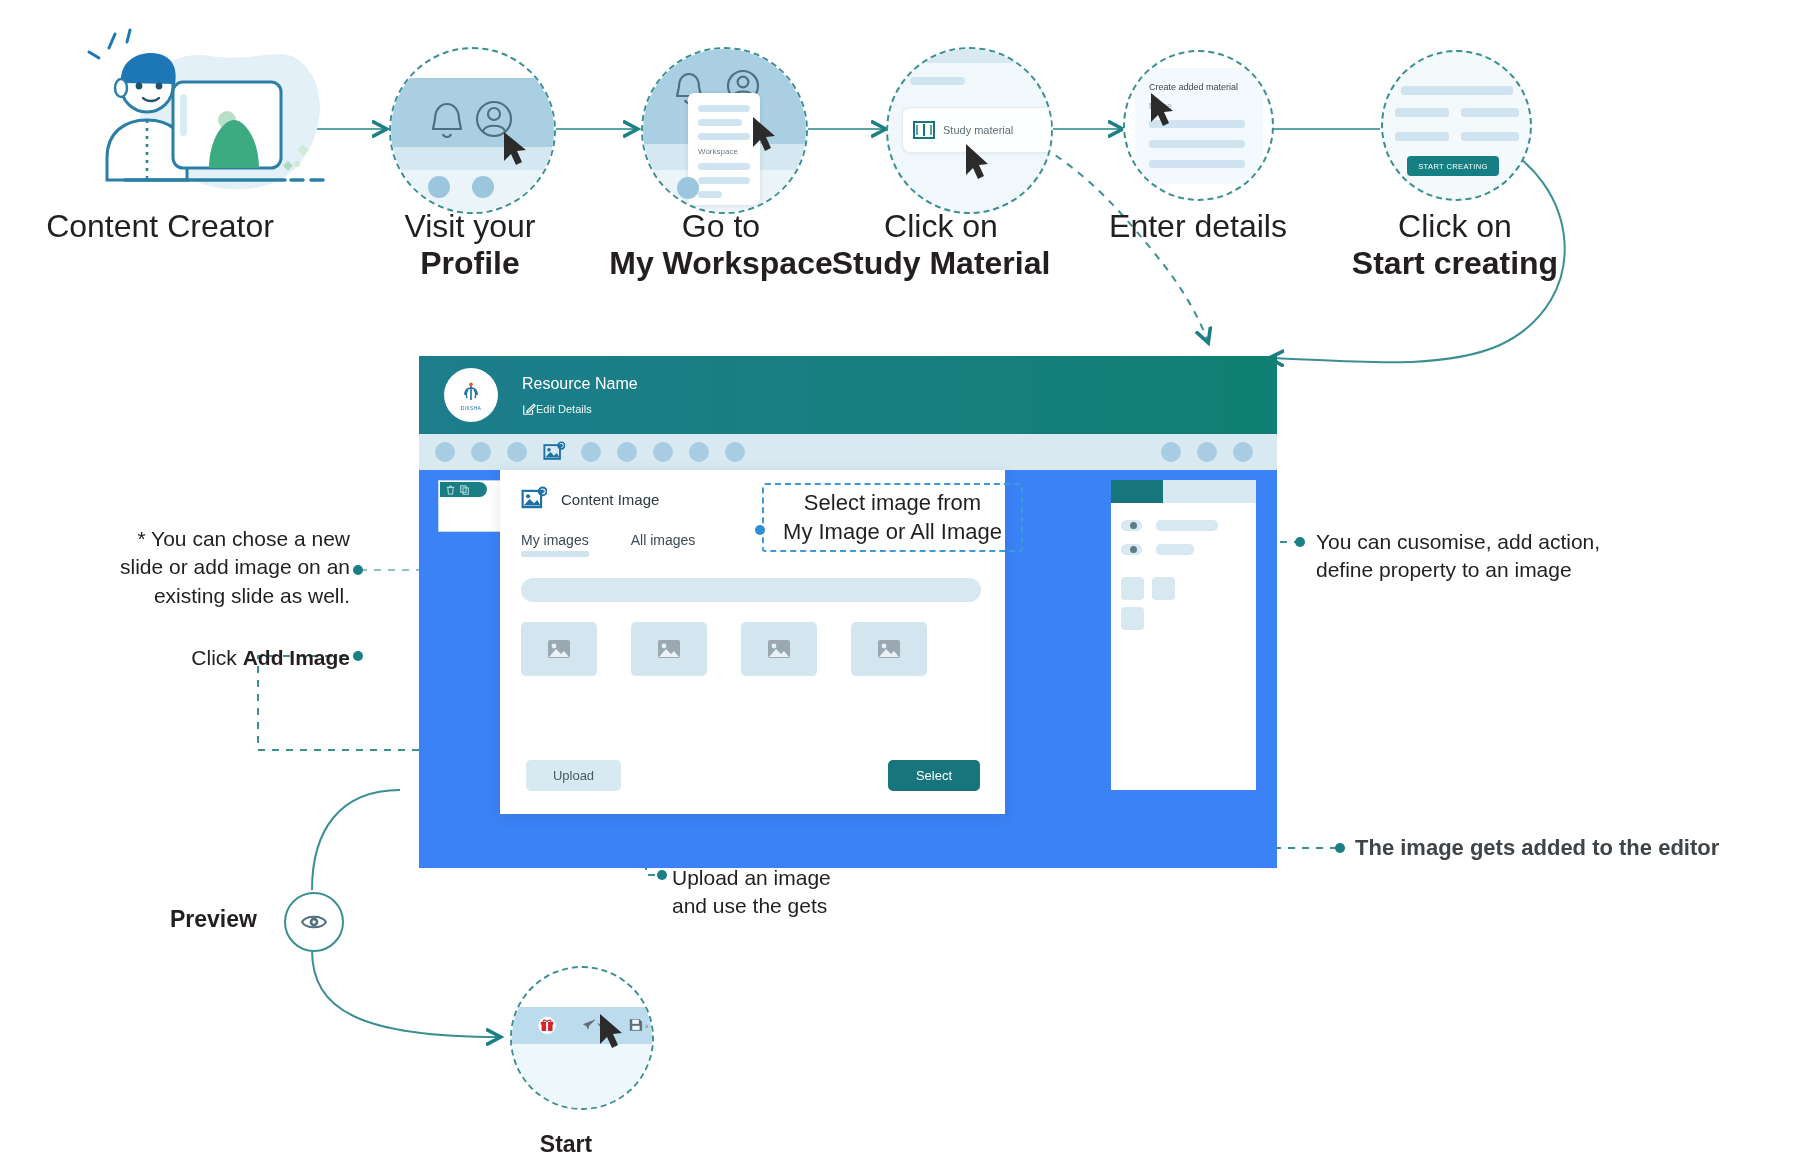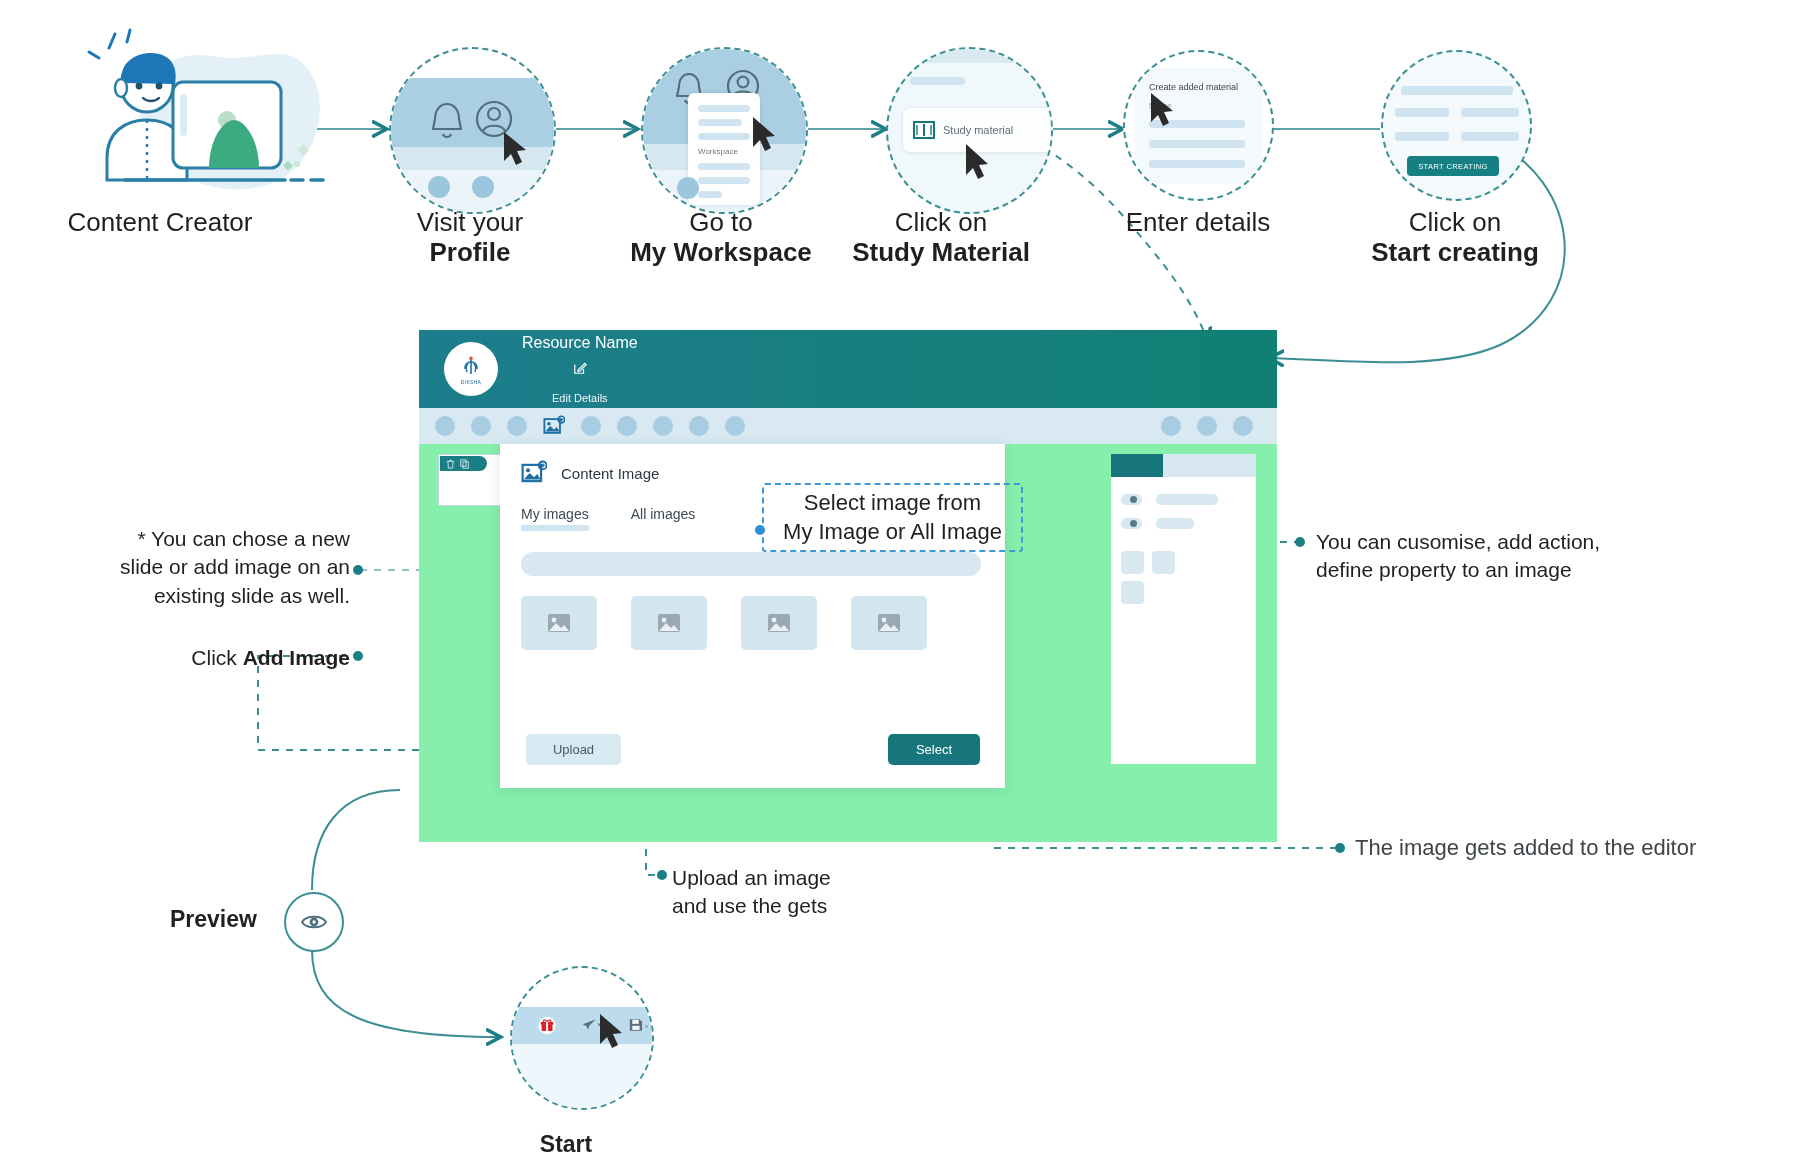--- a/index.html
+++ b/index.html
@@ -12,21 +12,21 @@
   .stage{position:absolute;left:0;top:0;width:1820px;height:1170px;}
   svg.layer{position:absolute;left:0;top:0;width:1820px;height:1170px;pointer-events:none;}
 
   
   .step{position:absolute;}
   .circ{
     position:absolute;border-radius:50%;overflow:hidden;
     border:2px dashed #3b8f92;background:#ffffff;
   }
   .step-label{
-    position:absolute;text-align:center;font-size:26px;line-height:1.15;
+    position:absolute;text-align:center;font-size:32px;line-height:1.15;
     color:#231f20;white-space:nowrap;
   }
   .step-label b{display:block;font-weight:bold;}
 
   
   .p-top{position:absolute;left:0;top:18%;width:100%;height:42%;background:#aacfe3;}
   .p-mid{position:absolute;left:0;top:60%;width:100%;height:14%;background:#d5e8f2;}
   .p-bot{position:absolute;left:0;top:74%;width:100%;height:26%;background:#eaf4f9;}
   .p-dot{position:absolute;width:22px;height:22px;border-radius:50%;background:#9cc6de;}
 
@@ -55,36 +55,36 @@
     font-size:7.5px;letter-spacing:.4px;display:flex;align-items:center;justify-content:center;
   }
 
   
   .sv-top{position:absolute;left:0;top:28%;width:100%;height:26%;background:#bcdced;
           display:flex;align-items:center;gap:26px;padding-left:26px;box-sizing:border-box;}
   .sv-bot{position:absolute;left:0;top:54%;width:100%;height:46%;background:#eef7fb;}
 
   
   .editor{
-    position:absolute;left:419px;top:330px;width:858px;height:512px;
-    background:#86efac;
+    position:absolute;left:419px;top:356px;width:858px;height:512px;
+    background:#3b82f6;
   }
   .ed-header{
     position:absolute;left:0;top:0;width:100%;height:78px;
     background:linear-gradient(90deg,#1d7d8c 0%,#177f7f 55%,#0f8073 100%);
     display:flex;align-items:center;
   }
   .logo{
     width:54px;height:54px;border-radius:50%;background:#fff;margin-left:25px;
     display:flex;flex-direction:column;align-items:center;justify-content:center;
   }
   .logo-text{font-size:5px;color:#1d6fa5;letter-spacing:.3px;margin-top:1px;}
   .hdr-txt{margin-left:24px;color:#ffffff;}
   .hdr-title{font-size:16px;}
-  .hdr-edit{display:flex;align-items:center;gap:17px;margin-top:9px;font-size:11px;opacity:.95;flex-direction:column;}
+  .hdr-edit{display:flex;align-items:center;gap:0;margin-top:9px;font-size:11px;opacity:.95;}
 
   .ed-toolbar{
     position:absolute;left:0;top:78px;width:100%;height:36px;background:#d8e9f2;
     display:flex;align-items:center;
   }
   .tb-dot{width:20px;height:20px;border-radius:50%;background:#a8cde2;margin-left:16px;}
   .tb-right{position:absolute;right:24px;display:flex;gap:16px;}
 
   .ed-body{position:absolute;left:0;top:114px;width:100%;height:398px;}
 
@@ -126,21 +126,21 @@
   .pp-row{position:absolute;display:flex;align-items:center;gap:14px;}
   .pp-toggle{width:21px;height:11px;border-radius:6px;background:#d7e8f1;display:flex;align-items:center;}
   .pp-knob{width:7px;height:7px;border-radius:50%;background:#5b7b85;margin-left:9px;}
   .pp-bar{height:11px;border-radius:5px;background:#d7e8f1;}
   .pp-sq{position:absolute;width:23px;height:23px;border-radius:4px;background:#d7e8f1;}
 
   
   .ann{position:absolute;font-size:21px;line-height:1.35;color:#231f20;}
   .ann-r{text-align:right;}
   .ann b{font-weight:bold;}
-  .ann-bold{font-weight:normal;color:#3f4448;}
+  .ann-bold{font-weight:bold;color:#3f4448;}
   .dot{position:absolute;width:10px;height:10px;border-radius:50%;background:#1b7f85;}
   .dot-blue{background:#2e8fd6;}
 
   .callout{
     position:absolute;border:2px dashed #3e9ad6;border-radius:3px;
     display:flex;flex-direction:column;align-items:center;justify-content:center;
     font-size:22px;line-height:1.3;color:#231f20;text-align:center;
   }
 
   .preview-circle{

